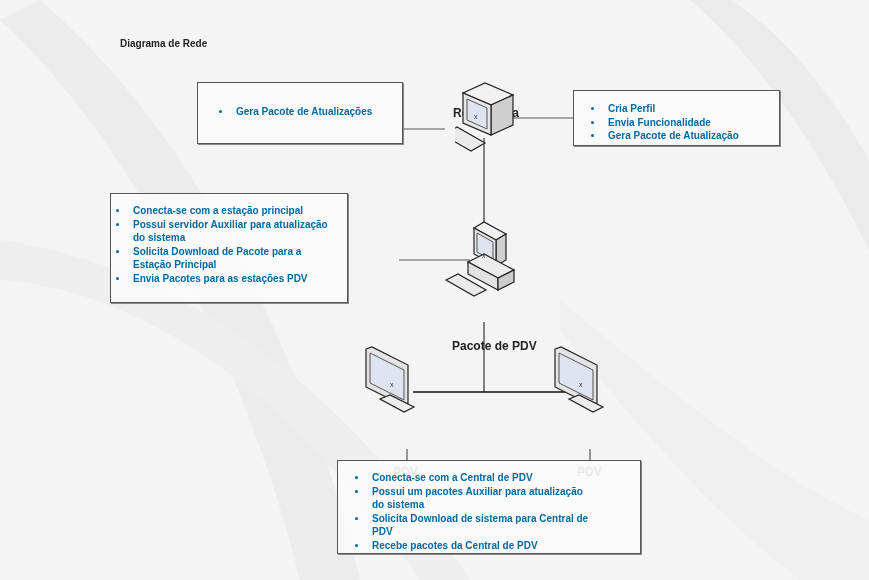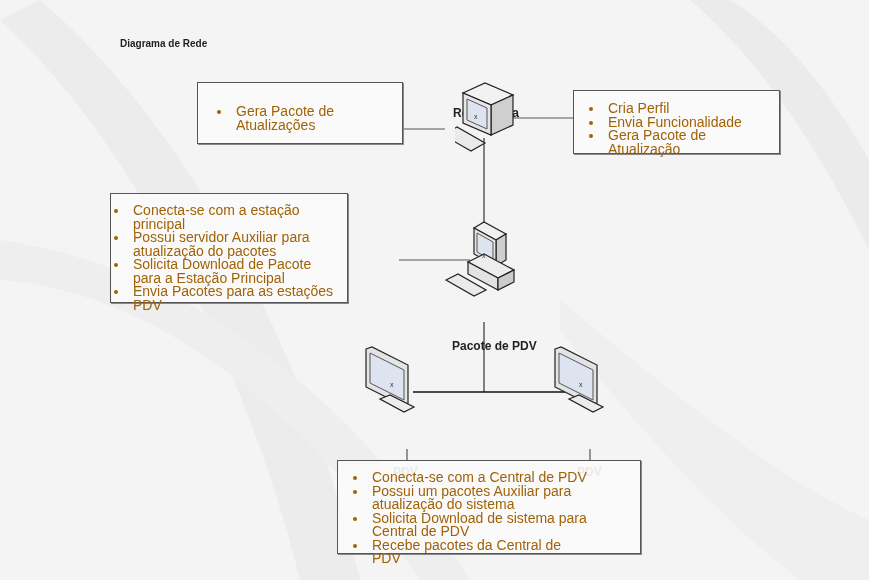--- a/index.html
+++ b/index.html
@@ -17,21 +17,21 @@
     .node-label {
       position: absolute; font-size: 12px; font-weight: bold; color: #222;
       white-space: nowrap;
       margin-top: 36px;
     }
     .box {
       position: absolute; background: rgba(250,250,250,0.92);
       border: 1px solid #555; box-shadow: 1px 1px 0 #888;
       box-sizing: border-box;
     }
-    .box ul { margin: 0; padding: 0 0 0 34px; list-style: disc; font-size: 14px; line-height: 13.5px; color: #a16207; }
+    .box ul { margin: 0; padding: 0 0 0 34px; list-style: disc; font-size: 10px; line-height: 13.5px; color: #0369a1; font-weight: bold; }
     .box li { padding-left: 4px; }
     .wires { position: absolute; left: 0; top: 0; width: 869px; height: 580px; }
     .icon { position: absolute; }
   </style>
 </head>
 <body>
 
 <svg class="bg" viewBox="0 0 869 580">
   <path d="M0 0 L869 0 L869 580 L0 580 Z" fill="#f4f4f4"></path>
   <path d="M40 0 C 180 120, 300 330, 360 580 L 300 580 C 240 340, 120 130, 0 20 Z" fill="#ececec"></path>
@@ -95,32 +95,32 @@
   <text x="28" y="42" font-size="7" fill="#333" font-family="Liberation Sans, sans-serif">x</text>
 </svg>
 <div class="node-label" style="left:577px; top:429px;">PDV</div>
 
 <div class="box" style="left:197px; top:82px; width:206px; height:62px; padding-top:22px;">
   <ul>
     <li>Gera Pacote de Atualizações</li>
   </ul>
 </div>
 
-<div class="box" style="left:573px; top:90px; width:207px; height:64px; padding-top:11px;">
+<div class="box" style="left:573px; top:90px; width:207px; height:56px; padding-top:11px;">
   <ul style="padding-left:30px;">
     <li>Cria Perfil</li>
     <li>Envia Funcionalidade</li>
     <li>Gera Pacote de Atualização</li>
   </ul>
 </div>
 
 <div class="box" style="left:110px; top:193px; width:238px; height:110px; padding-top:10px; padding-right:6px;">
   <ul style="padding-left:18px;">
     <li>Conecta-se com a estação principal</li>
-    <li>Possui servidor Auxiliar para atualização do pacotes</li>
+    <li>Possui servidor Auxiliar para atualização do sistema</li>
     <li>Solicita Download de Pacote para a Estação Principal</li>
     <li>Envia Pacotes para as estações PDV</li>
   </ul>
 </div>
 
 <div class="box" style="left:337px; top:460px; width:304px; height:94px; padding-top:10px; padding-right:50px;">
   <ul style="padding-left:30px;">
     <li>Conecta-se com a Central de PDV</li>
     <li>Possui um pacotes Auxiliar para atualização do sistema</li>
     <li>Solicita Download de sistema para Central de PDV</li>

